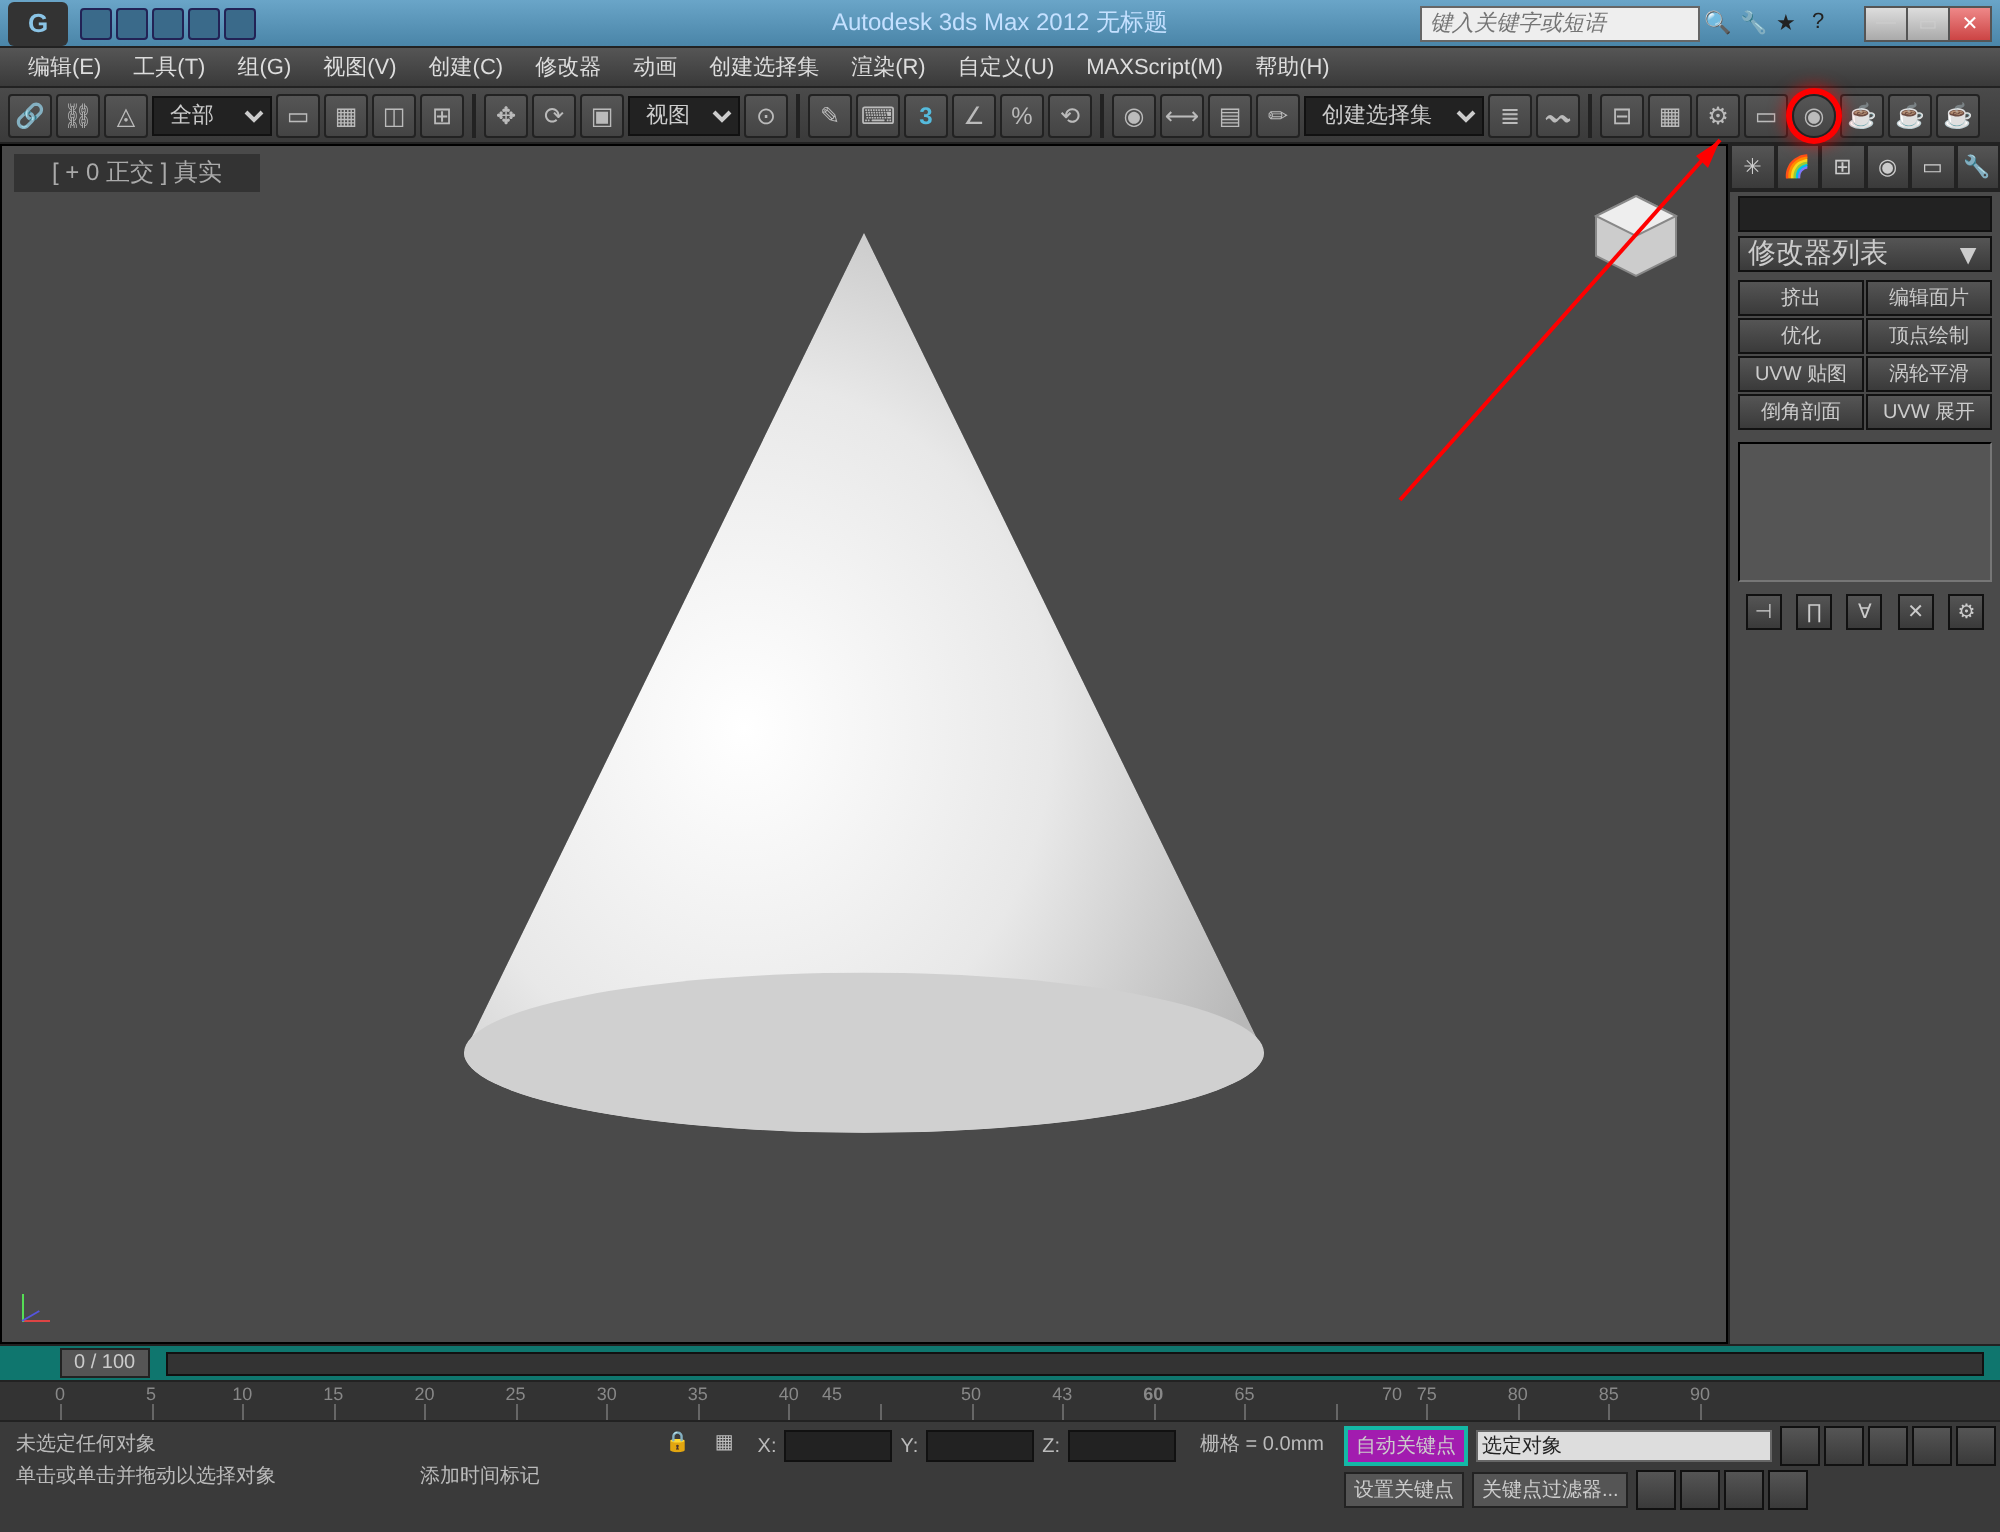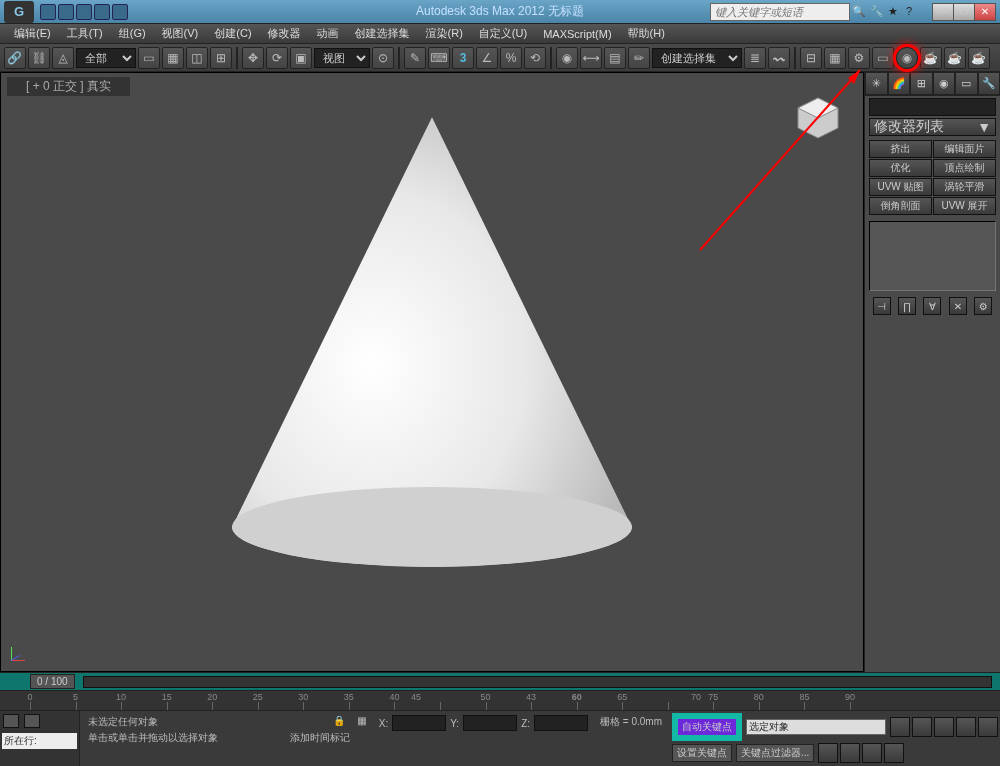--- a/index.html
+++ b/index.html
@@ -260,25 +260,20 @@
     <div class="ticklbl" style="left: 713.333px;">75</div>
     <div class="tick" style="left: 758.889px;"></div>
     <div class="ticklbl" style="left: 758.889px;">80</div>
     <div class="tick" style="left: 804.444px;"></div>
     <div class="ticklbl" style="left: 804.444px;">85</div>
     <div class="tick" style="left: 850px;"></div>
     <div class="ticklbl" style="left: 850px;">90</div>
   </div>
 
 <div class="bottom">
-  <div class="bleft">
-    <span class="mini"></span>
-    <span class="mini"></span>
-    <span class="lbl">所在行:</span>
-  </div>
   <div class="bstatus">
     <div class="row">
       <span>未选定任何对象</span>
       <span style="margin-left:auto">🔒</span>
       <span>▦</span>
       <div class="bcoords">
         <span>X:</span>
           <input class="cf" style="">
         <span>Y:</span>
           <input class="cf" style="">
@@ -289,21 +284,21 @@
           <span>栅格 = 0.0mm</span>
         </div>
     </div>
     <div class="row">
       <span>单击或单击并拖动以选择对象</span>
       <span style="margin-left:60px">添加时间标记</span>
     </div>
   </div>
   <div class="bright">
     <div class="row">
-      <span style="background:#6d28d9;border:6px solid #14b8a6;padding:1px 4px">自动关键点</span>
+      <span style="background:#a21caf;border:2px solid #14b8a6;padding:1px 4px">自动关键点</span>
       <input class="sel" value="选定对象" style="">
       <div class="navbtns">
         <div class="nb"></div>
         <div class="nb"></div>
         <div class="nb"></div>
         <div class="nb"></div>
         <div class="nb"></div>
       </div>
     </div>
     <div class="row">

